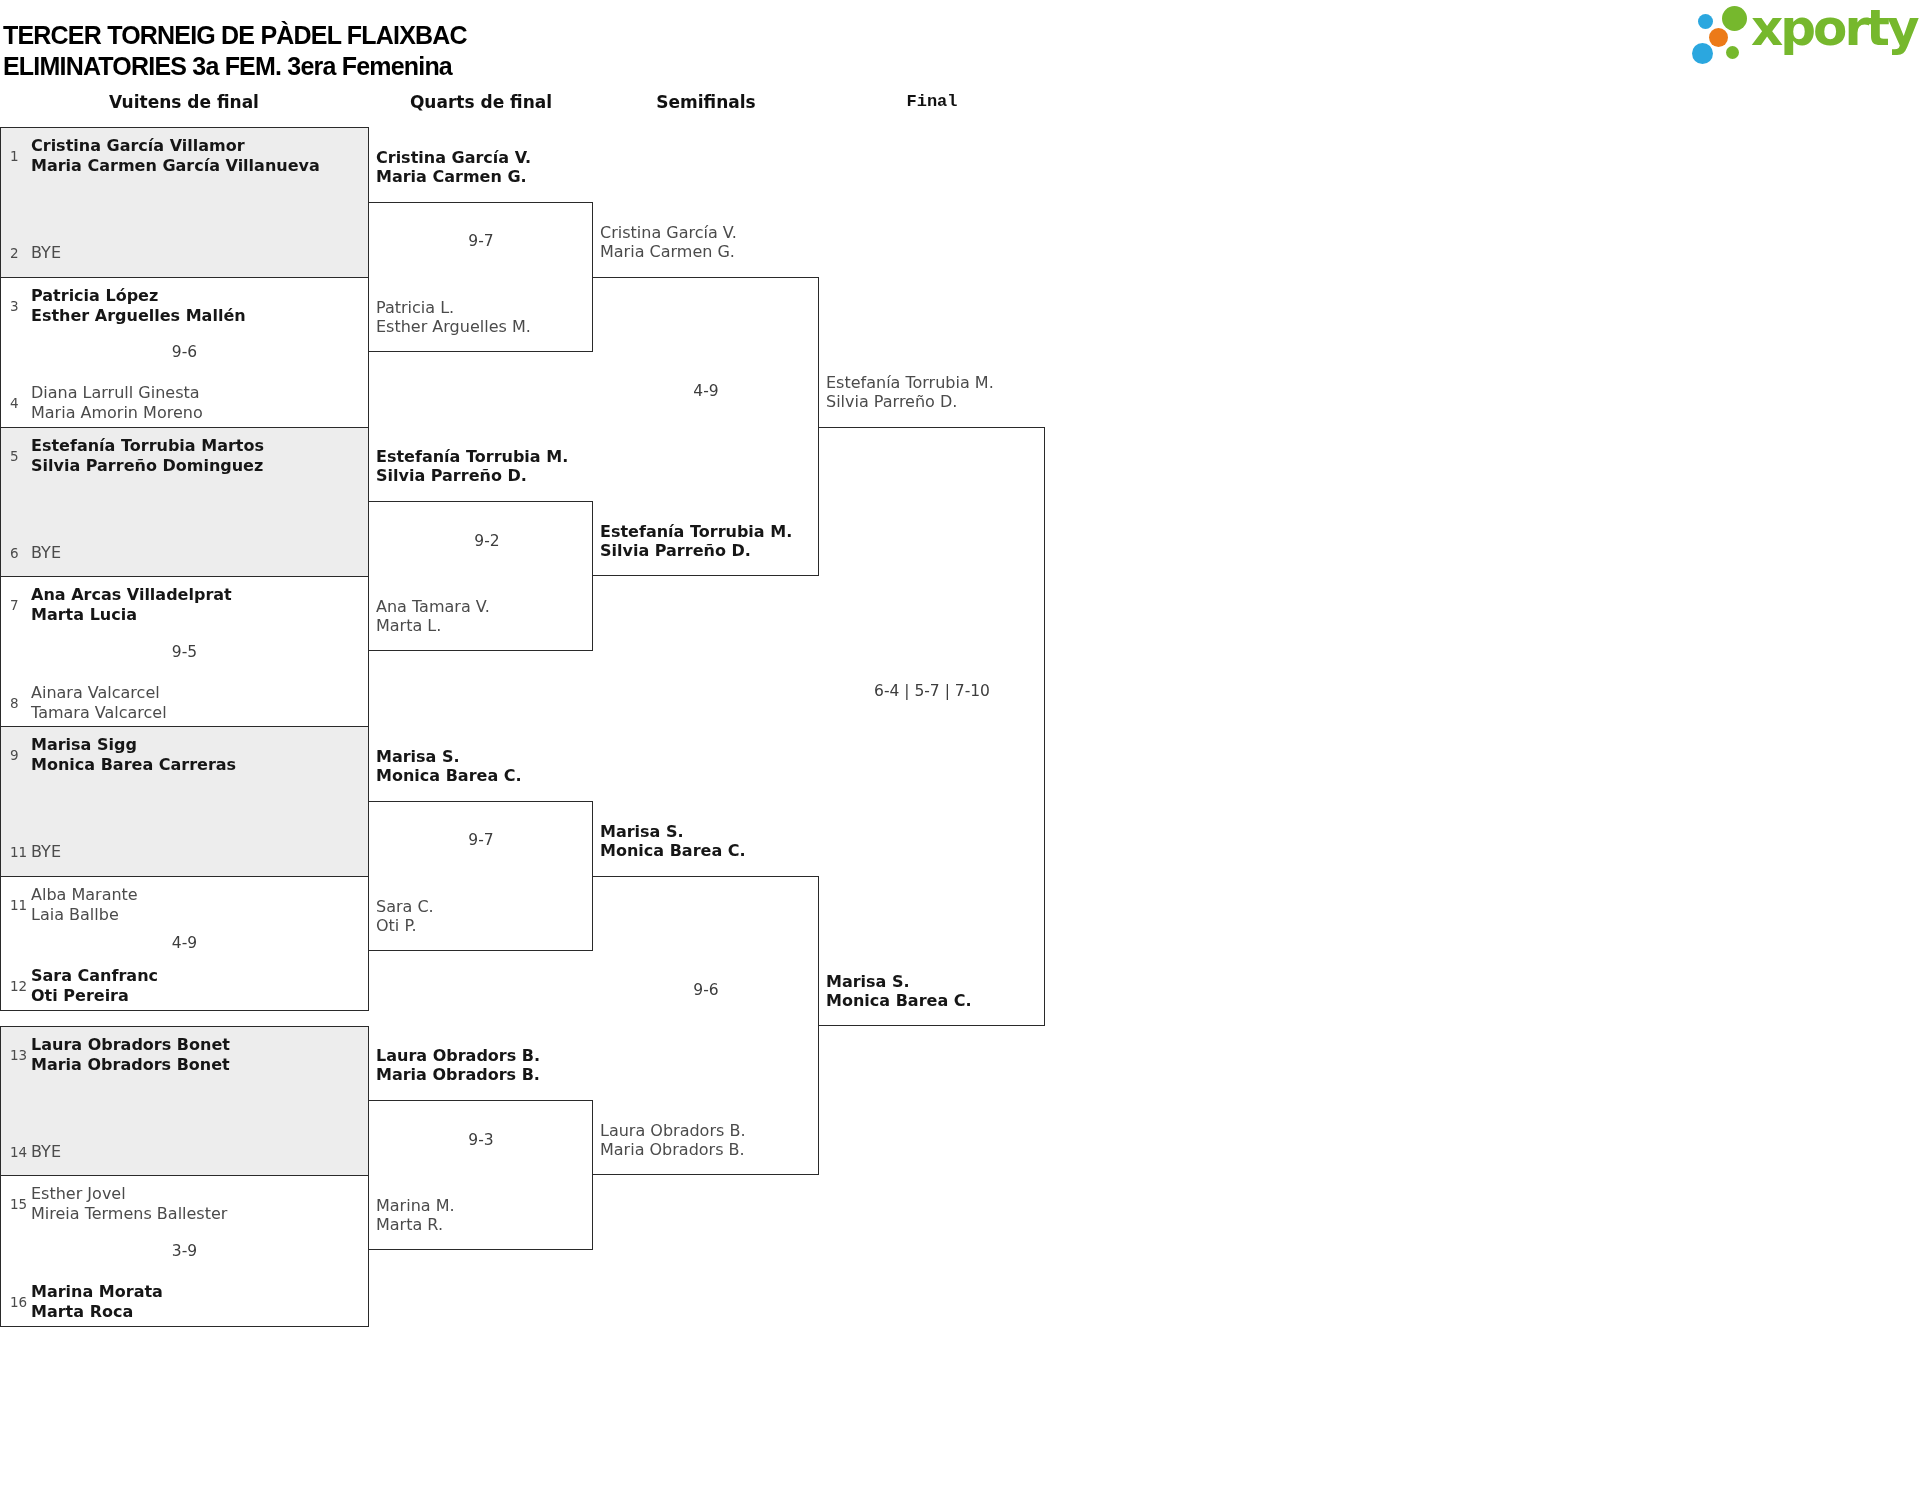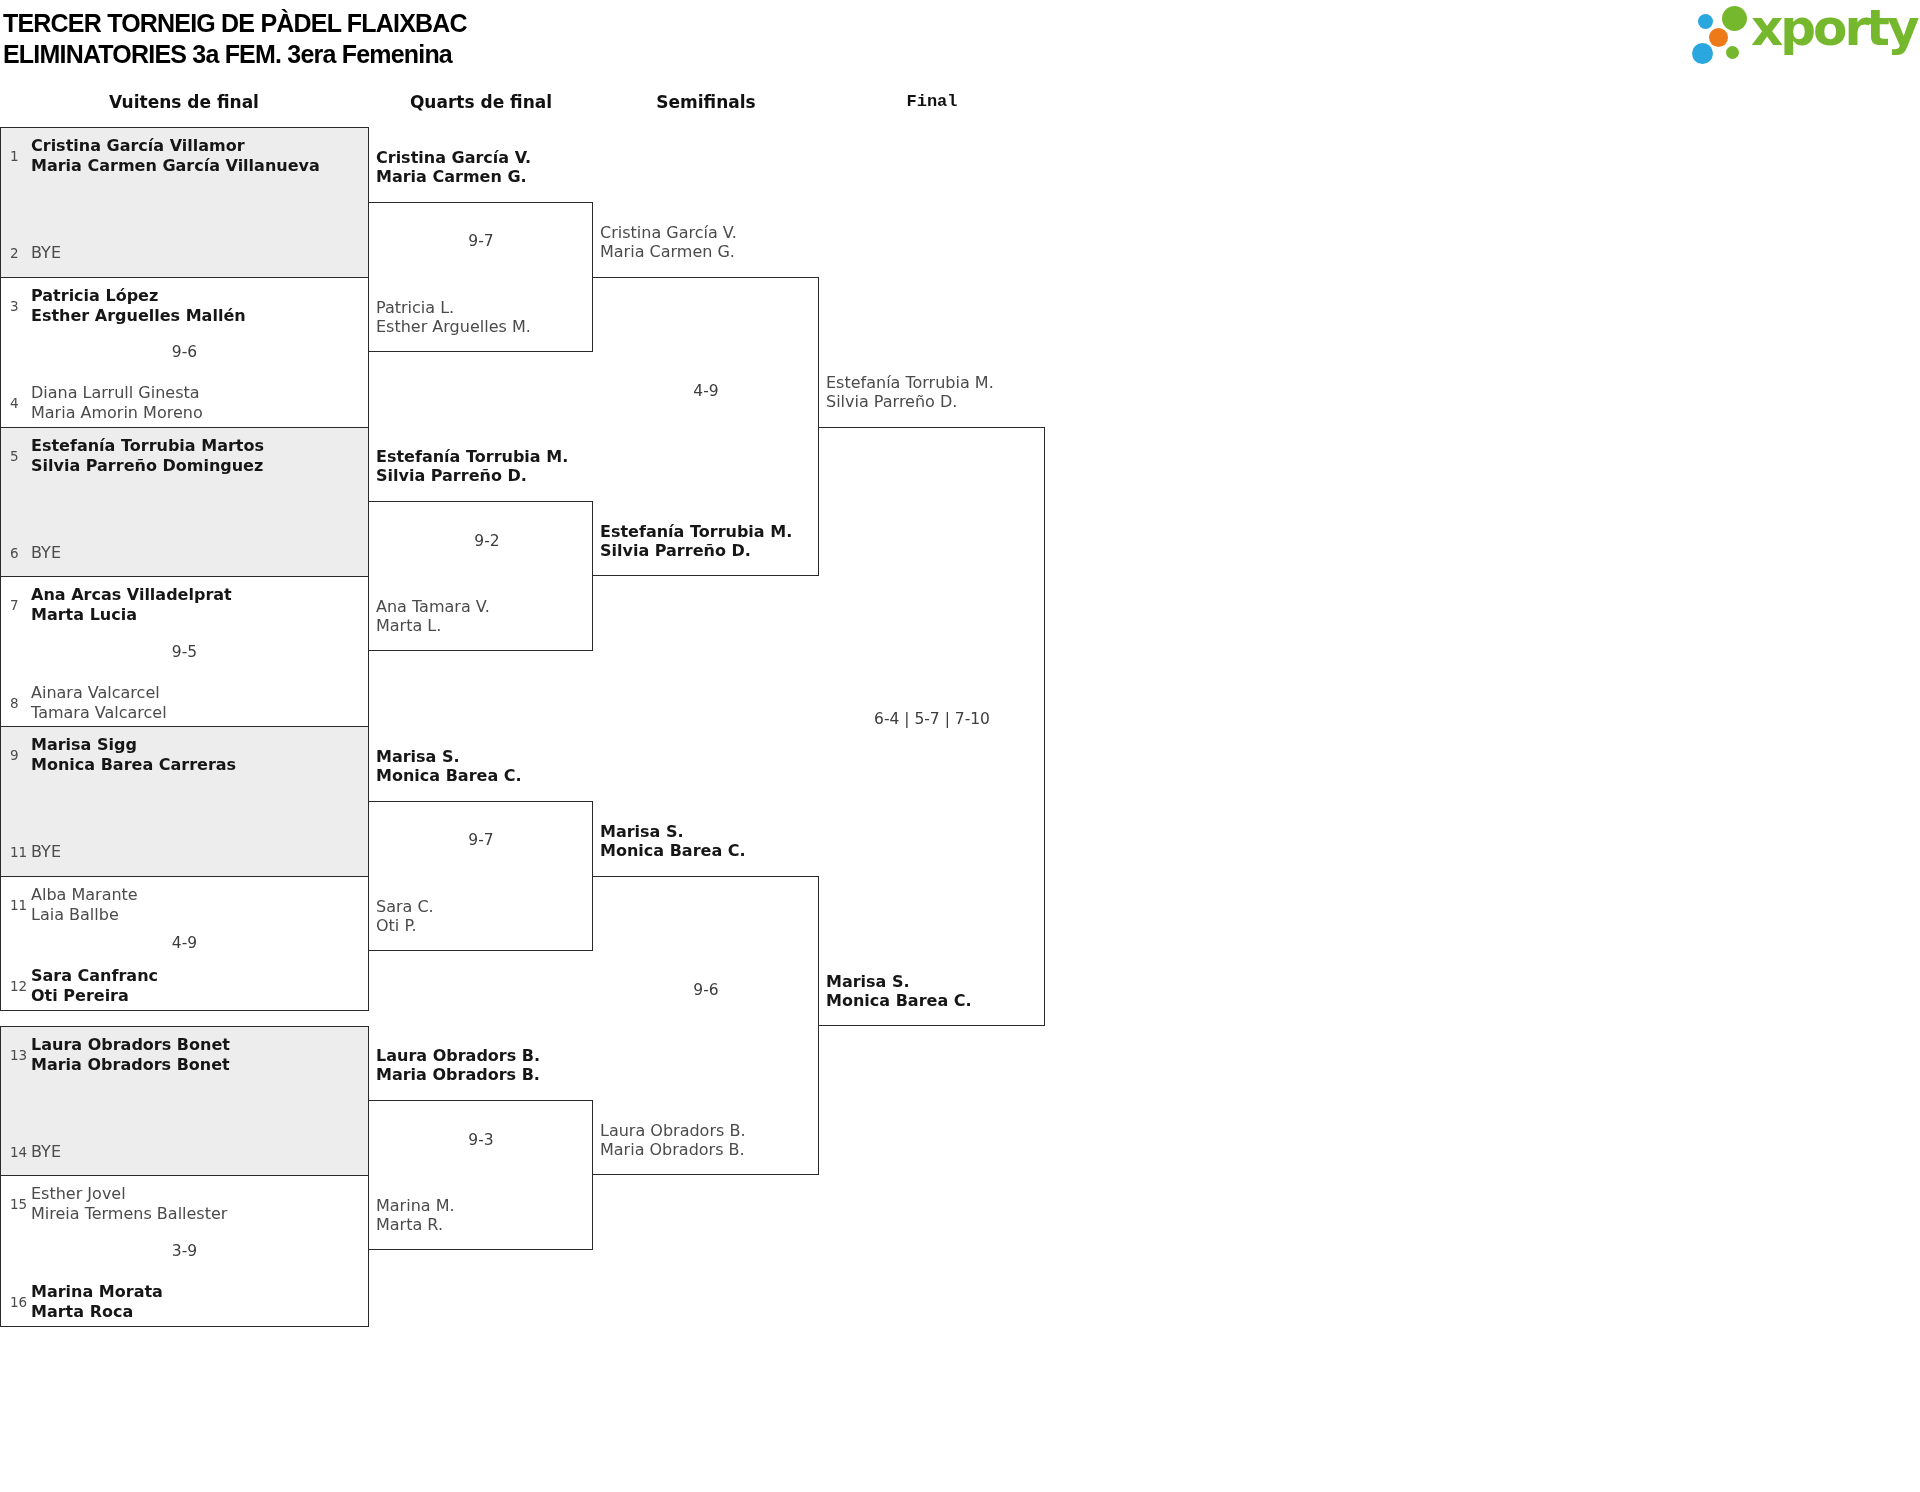--- a/index.html
+++ b/index.html
@@ -1,19 +1,19 @@
 <!DOCTYPE html>
 <html><head>
 <meta charset="utf-8">
 <style>
   html,body{margin:0;padding:0;background:#fff;}
   .page{position:relative;width:1920px;height:1492px;background:#fff;overflow:hidden;
         font-family:"DejaVu Sans",sans-serif;}
   
-  .title{position:absolute;left:3px;top:8px;color:#000;
+  .title{position:absolute;left:3px;top:20px;color:#000;
          font-family:"Liberation Sans",sans-serif;font-weight:700;
          font-size:25px;line-height:31px;letter-spacing:-0.8px;}
   
   .logo{position:absolute;left:1688px;top:3px;width:210px;height:70px;cursor:pointer;}
   .logo .dot{position:absolute;border-radius:50%;}
   .logo .d1{left:9.5px; top:10.5px;width:15px;height:15px;background:#2ba7df;}
   .logo .d2{left:33.5px;top:2.5px; width:25px;height:25px;background:#76b82d;}
   .logo .d3{left:20.5px;top:25px;  width:19px;height:19px;background:#ec7a18;}
   .logo .d4{left:3.5px; top:39.5px;width:21px;height:21px;background:#2ba7df;}
   .logo .d5{left:37.5px;top:42.5px;width:13px;height:13px;background:#76b82d;}
@@ -255,15 +255,15 @@
       <div class="adv-score" style="left: 593px; width: 226px; top: 981px;">9-6</div>
       <div class="adv-box" style="left: 819px; top: 426.5px; width: 226px; height: 599px;"></div>
       <div class="adv-team l" style="left: 826px; top: 372.5px;">
         <div>Estefanía Torrubia M.</div>
         <div>Silvia Parreño D.</div>
       </div>
       <div class="adv-team w" style="left: 826px; top: 971.5px;">
         <div>Marisa S.</div>
         <div>Monica Barea C.</div>
       </div>
-      <div class="adv-score" style="left: 819px; width: 226px; top: 681.5px; margin-top: 28px;">6-4 | 5-7 | 7-10</div>
+      <div class="adv-score" style="left: 819px; width: 226px; top: 681.5px;">6-4 | 5-7 | 7-10</div>
     </div>
 </div>
 
 </body></html>

